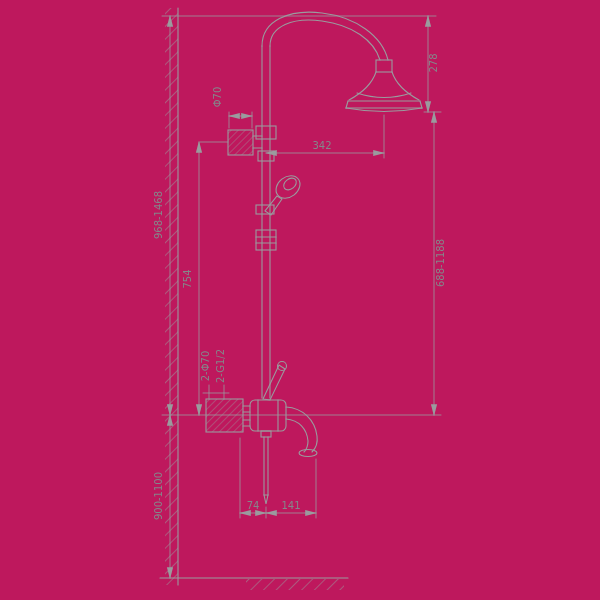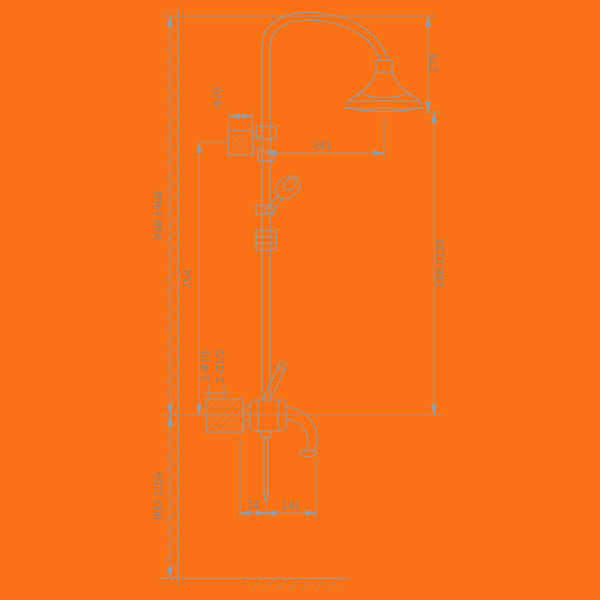--- a/index.html
+++ b/index.html
@@ -7,21 +7,21 @@
     padding: 0;
     background: #ffffff;
     width: 600px;
     height: 600px;
     overflow: hidden;
     font-family: "DejaVu Sans", sans-serif;
   }
   .canvas {
     width: 600px;
     height: 600px;
-    background: #f97316;
+    background: #be185d;
     position: relative;
   }
   svg { display: block; }
   text {
     font-family: "DejaVu Sans", sans-serif;
     font-size: 10px;
   }
 </style>
 </head>
 <body>

